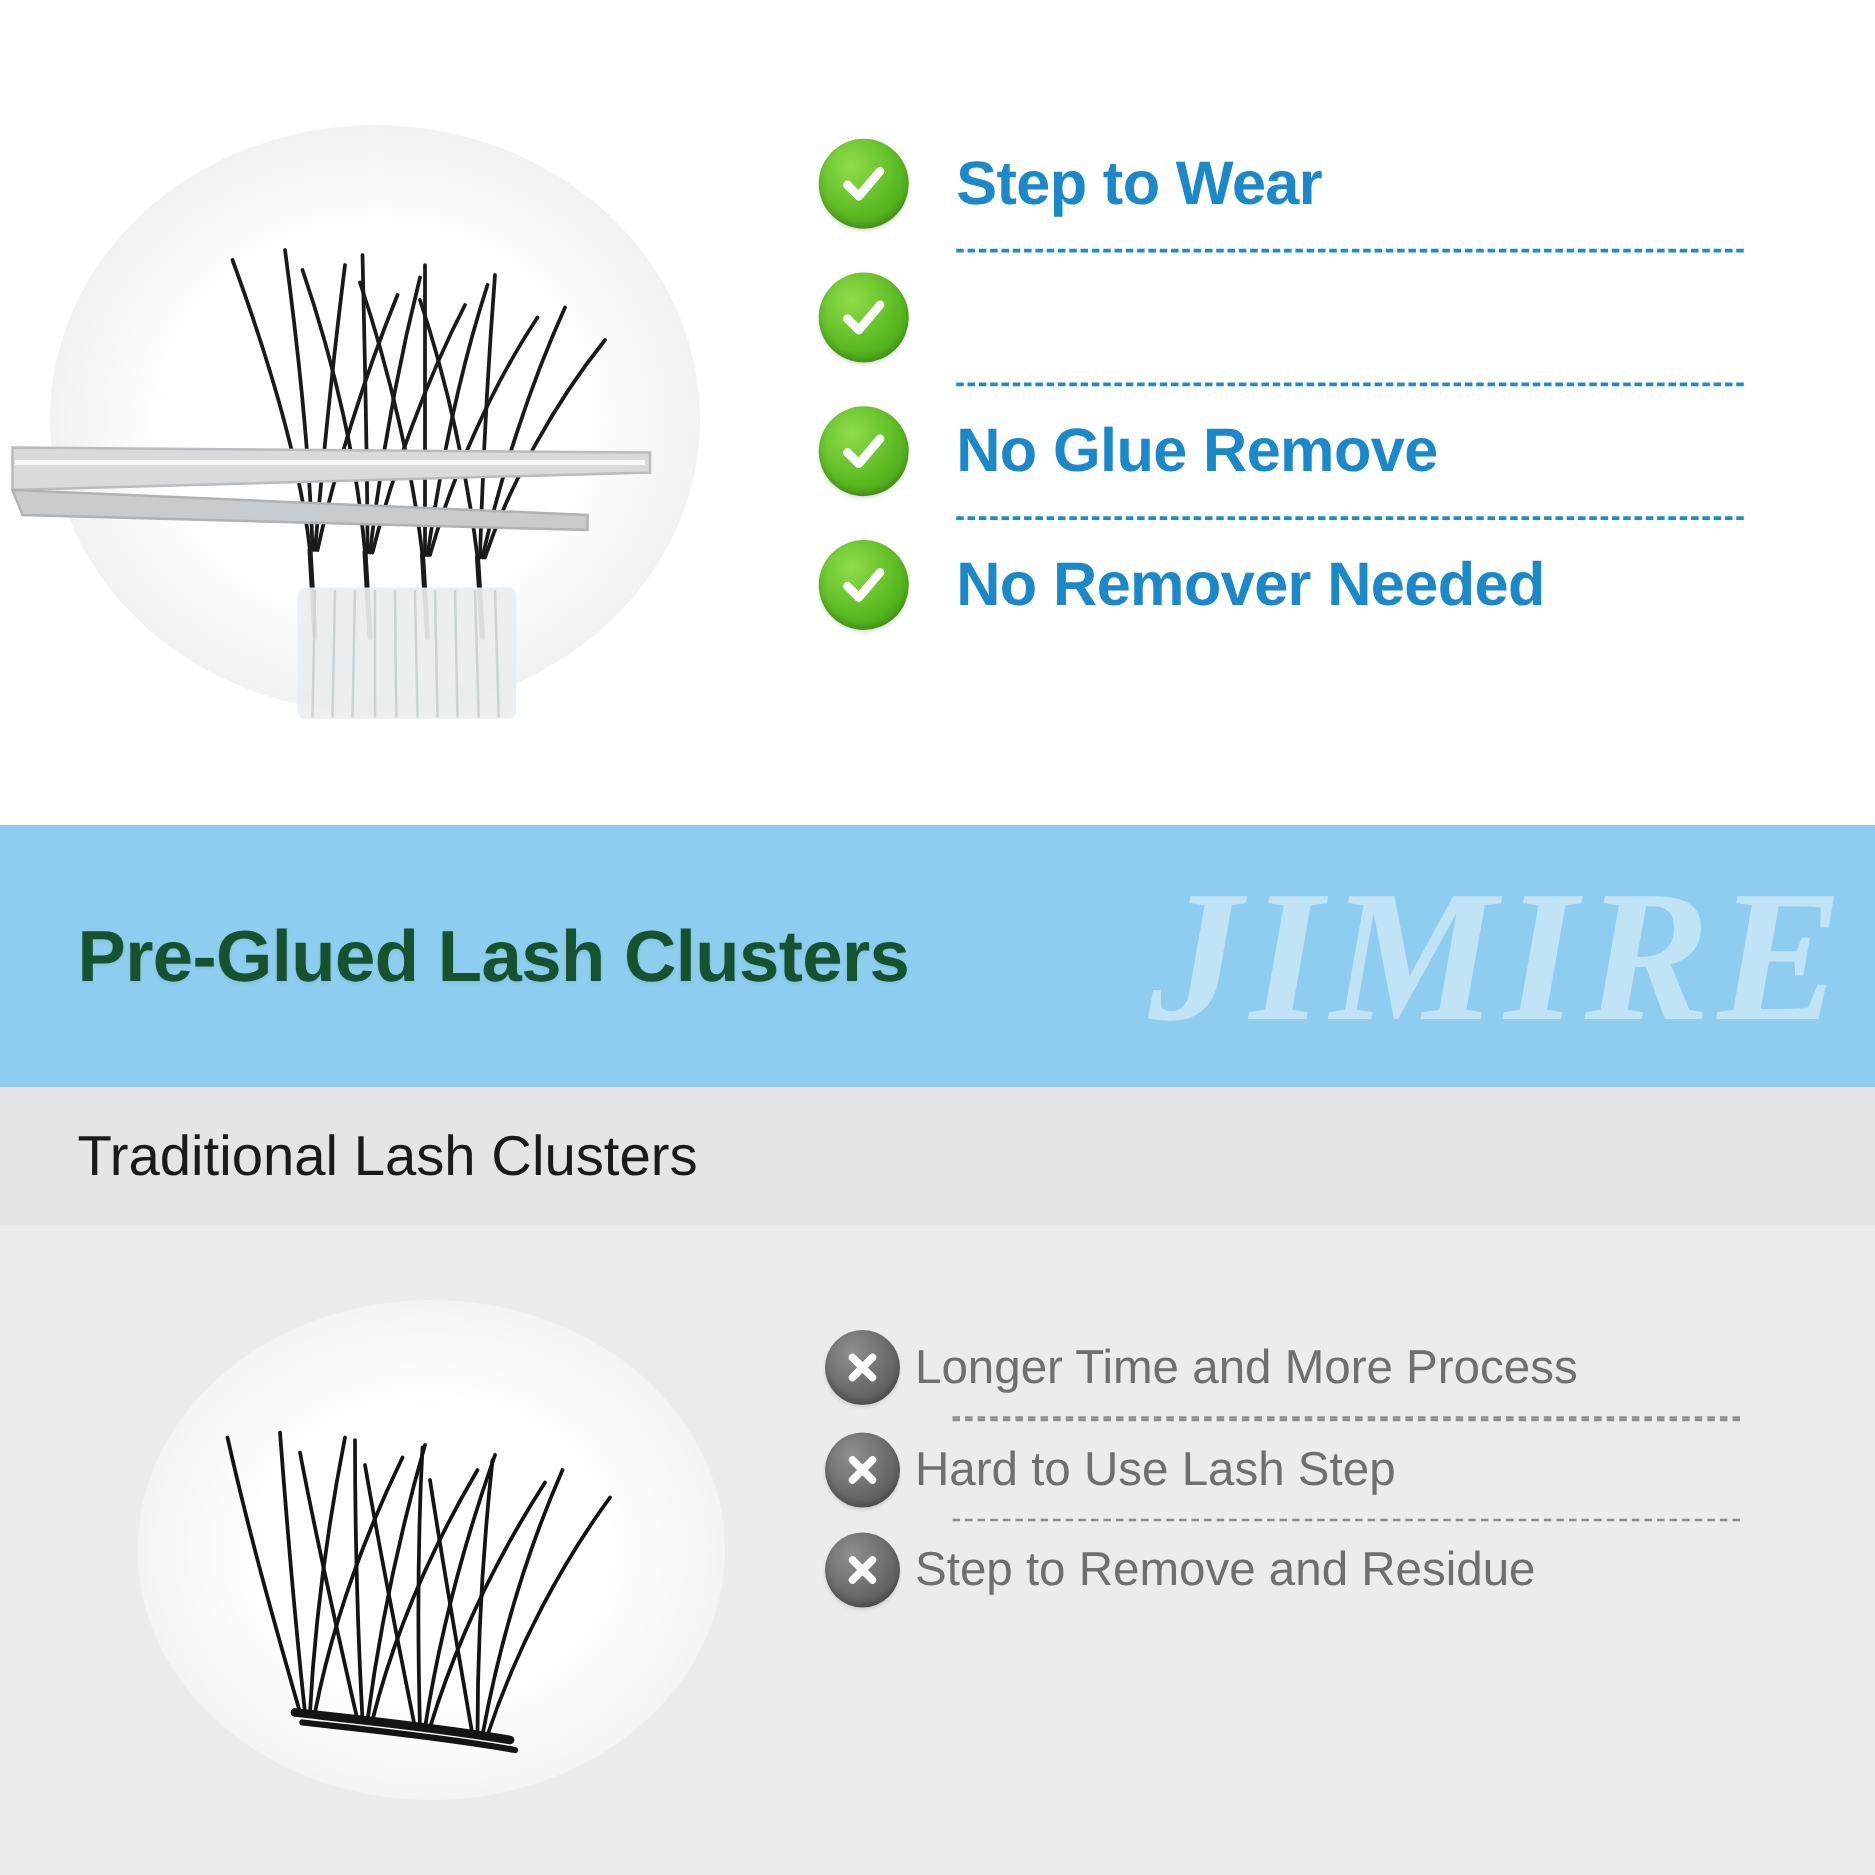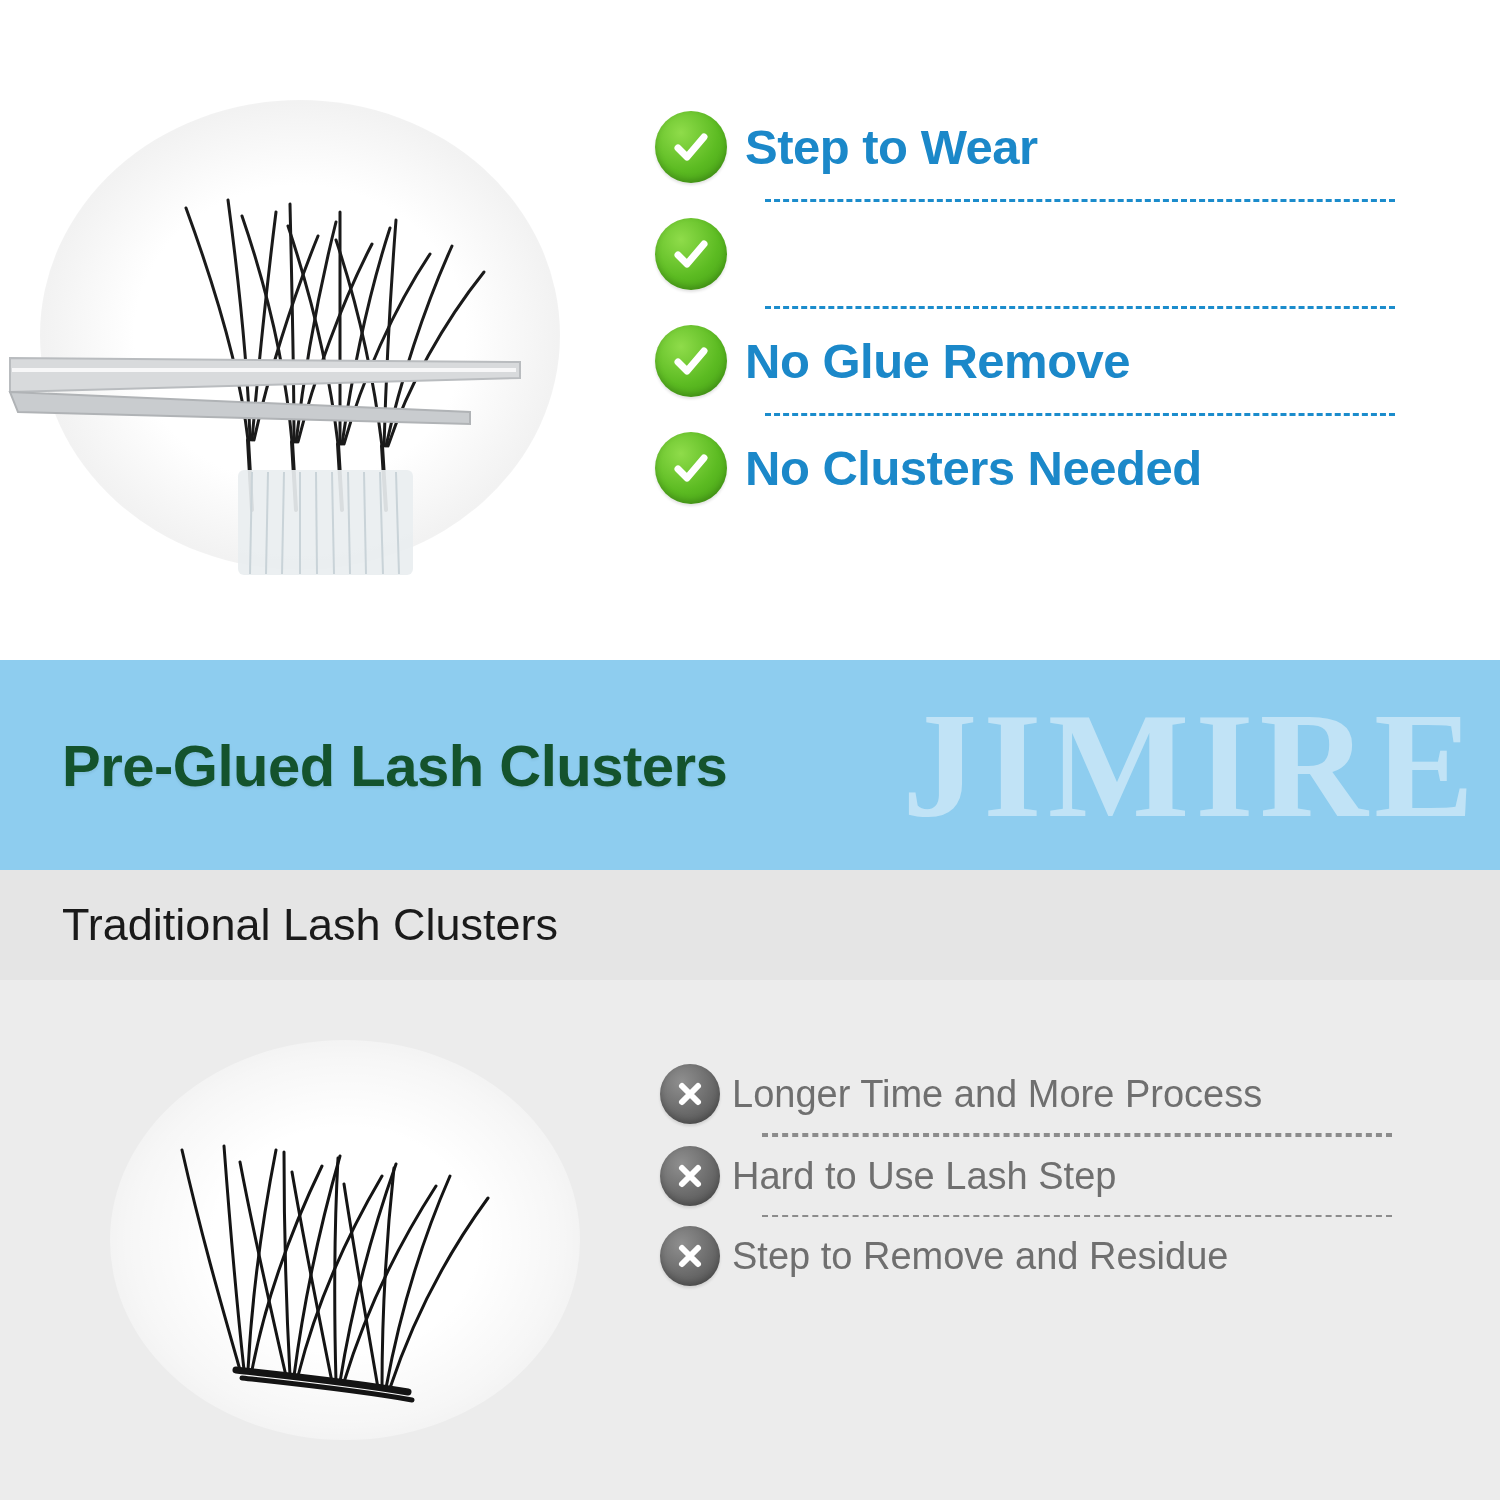--- a/index.html
+++ b/index.html
@@ -37,38 +37,38 @@
   }
   .check-badge {
     width: 72px; height: 72px; border-radius: 50%;
     background: radial-gradient(circle at 36% 30%, #8fdc4a 0%, #5cbb22 55%, #3f9a12 100%);
     box-shadow: inset 0 -3px 6px rgba(0,0,0,0.18), 0 2px 3px rgba(0,0,0,0.12);
     display: flex; align-items: center; justify-content: center;
     flex: 0 0 auto;
   }
   .check-badge svg { display: block; }
   .benefit-label {
-    margin-left: 18px;
+    margin-left: 38px;
     color: #1b88c9;
     font-size: 49px;
     font-weight: bold;
     letter-spacing: -0.5px;
     white-space: nowrap;
   }
 
   
   .blue-banner {
     position: absolute; left: 0; top: 660px; width: 1500px; height: 210px;
     background: #8ecdef;
     overflow: hidden;
   }
   .watermark {
     position: absolute; right: 20px; top: 50%; transform: translateY(-50%);
     font-family: "Liberation Serif", serif;
-    font-size: 150px; font-weight: bold; 
+    font-size: 150px; font-weight: bold; font-style: italic;
     color: rgba(255,255,255,0.45);
     letter-spacing: 6px;
     white-space: nowrap;
   }
   .banner-title {
     position: absolute; left: 62px; top: 50%; transform: translateY(-50%);
     color: #14532d;
     font-size: 58px; font-weight: bold;
     letter-spacing: -0.5px;
     white-space: nowrap;
@@ -223,21 +223,21 @@
         <span class="benefit-label">No Glue Remove</span>
       </div>
       <div class="benefit-sep"></div>
 
       <div class="benefit-row">
         <span class="check-badge">
           <svg width="44" height="44" viewBox="0 0 44 44">
             <path d="M9 23 L18 32 L35 12" fill="none" stroke="#ffffff" stroke-width="7" stroke-linecap="round" stroke-linejoin="round"></path>
           </svg>
         </span>
-        <span class="benefit-label">No Clusters Needed</span>
+        <span class="benefit-label">No Remover Needed</span>
       </div>
 
     </div>
   </div>
 
   <div class="blue-banner">
     <div class="watermark">JIMIRE</div>
     <div class="banner-title">Pre-Glued Lash Clusters</div>
   </div>
 

